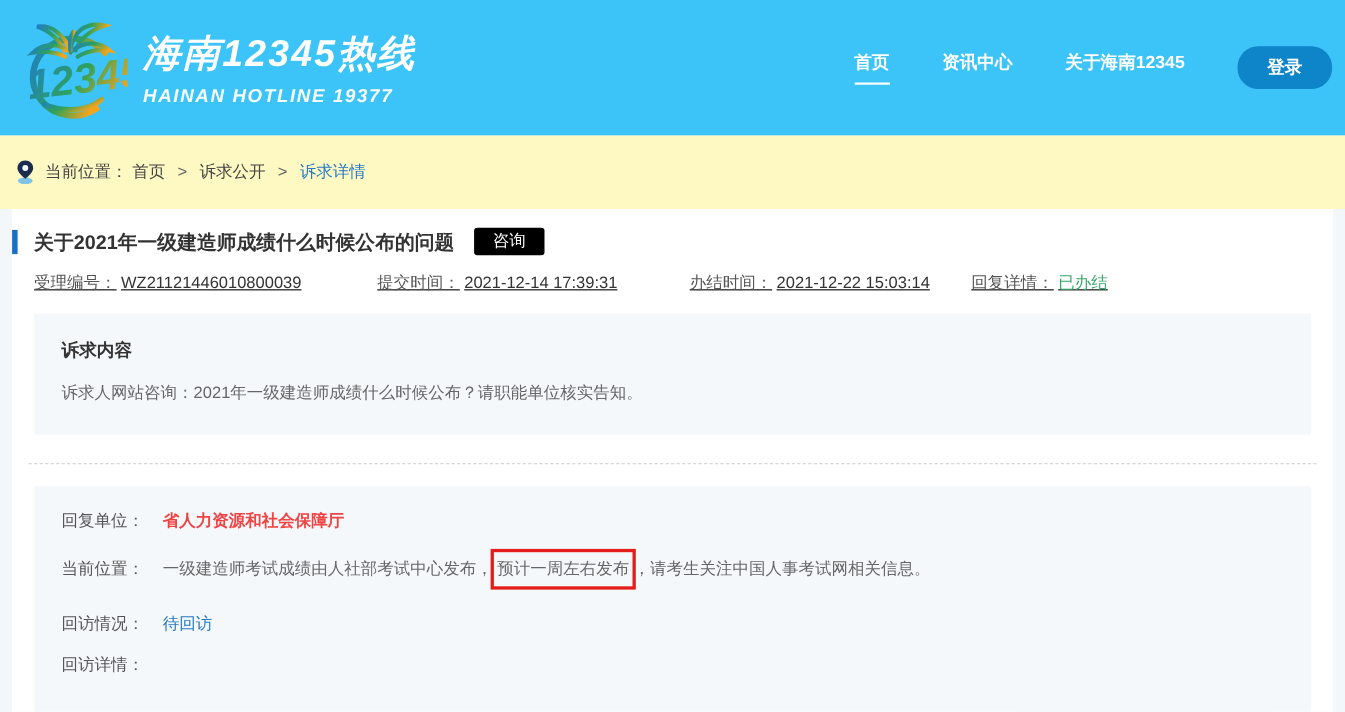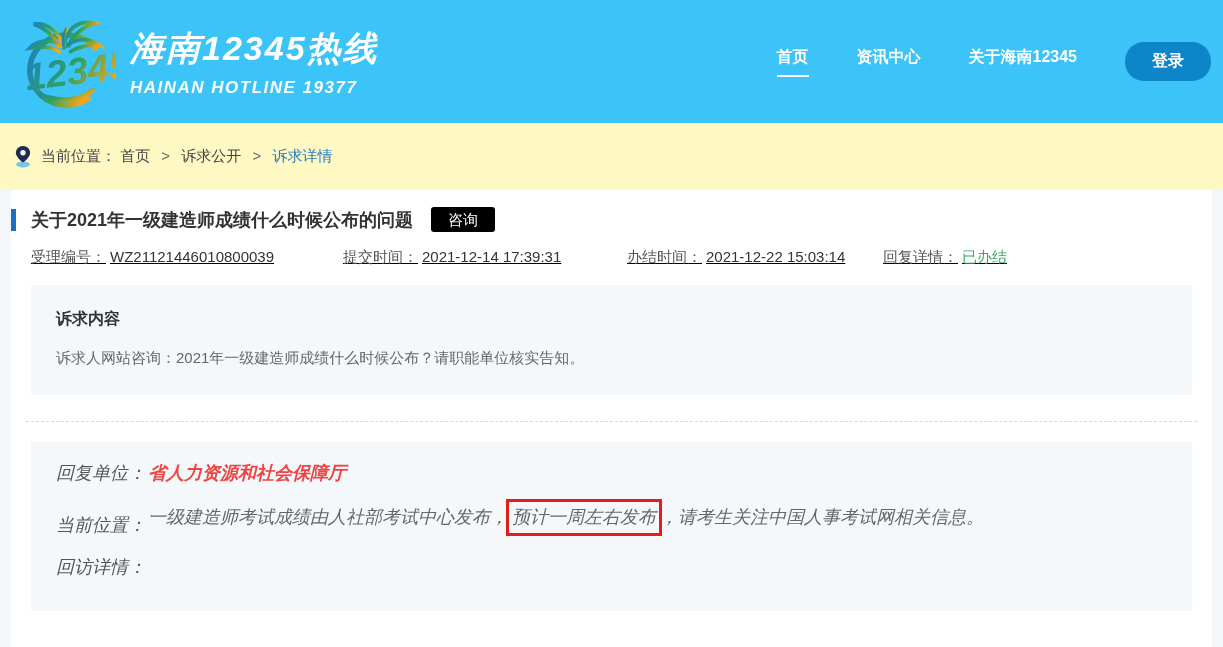--- a/index.html
+++ b/index.html
@@ -42,21 +42,21 @@
   .meta-value.green { color:#38a769; }
 
   .gray-box { margin:18px 20px 0 20px; background:#f5f8fa; }
   .content-box { padding:24px 25px 26px 25px; }
   .content-heading { font-size:16px; font-weight:bold; color:#333; }
   .content-body { margin-top:17px; font-size:15px; color:#666; line-height:22px; }
 
   .dashed-divider { margin:26px 15px 0 15px; border-top:1px dashed #d8d8d8; height:0; }
 
   .reply-box { margin-top:20px; padding:21px 25px 18px 25px; }
-  .r-row { display:flex; font-size:18px; line-height:21px; margin-bottom:15px; align-items:flex-end;font-style:italic; }
+  .r-row { display:flex; font-size:15px; line-height:21px; margin-bottom:15px; align-items:center; }
   .r-label { flex:0 0 92px; color:#555; }
   .r-value-strong { color:#ef4444; font-weight:bold; }
   .r-value { color:#666; }
   .r-row.detail { margin-bottom:21px; }
   .hl-red { display:inline-block; border:3px solid #e31c1c; padding:5px 3px; margin:0 -2px; }
   .r-link { color:#2679c8; }
   .r-row.visit { margin-bottom:16px; }
 </style>
 </head>
 <body>
@@ -147,19 +147,23 @@
     <div class="r-row">
       <span class="r-label">回复单位：</span>
       <span class="r-value-strong">省人力资源和社会保障厅</span>
     </div>
     <div class="r-row detail">
       <span class="r-label">当前位置：</span>
       <span class="r-value">
         <span>一级建造师考试成绩由人社部考试中心发布，</span><span class="hl-red">预计一周左右发布</span><span>，请考生关注中国人事考试网相关信息。</span>
       </span>
     </div>
+    <div class="r-row visit">
+      <span class="r-label">回访情况：</span>
+      <span class="r-link">待回访</span>
+    </div>
     <div class="r-row">
       <span class="r-label">回访详情：</span>
       <span class="r-value"></span>
     </div>
   </div>
 
 </div>
 
 </body></html>

